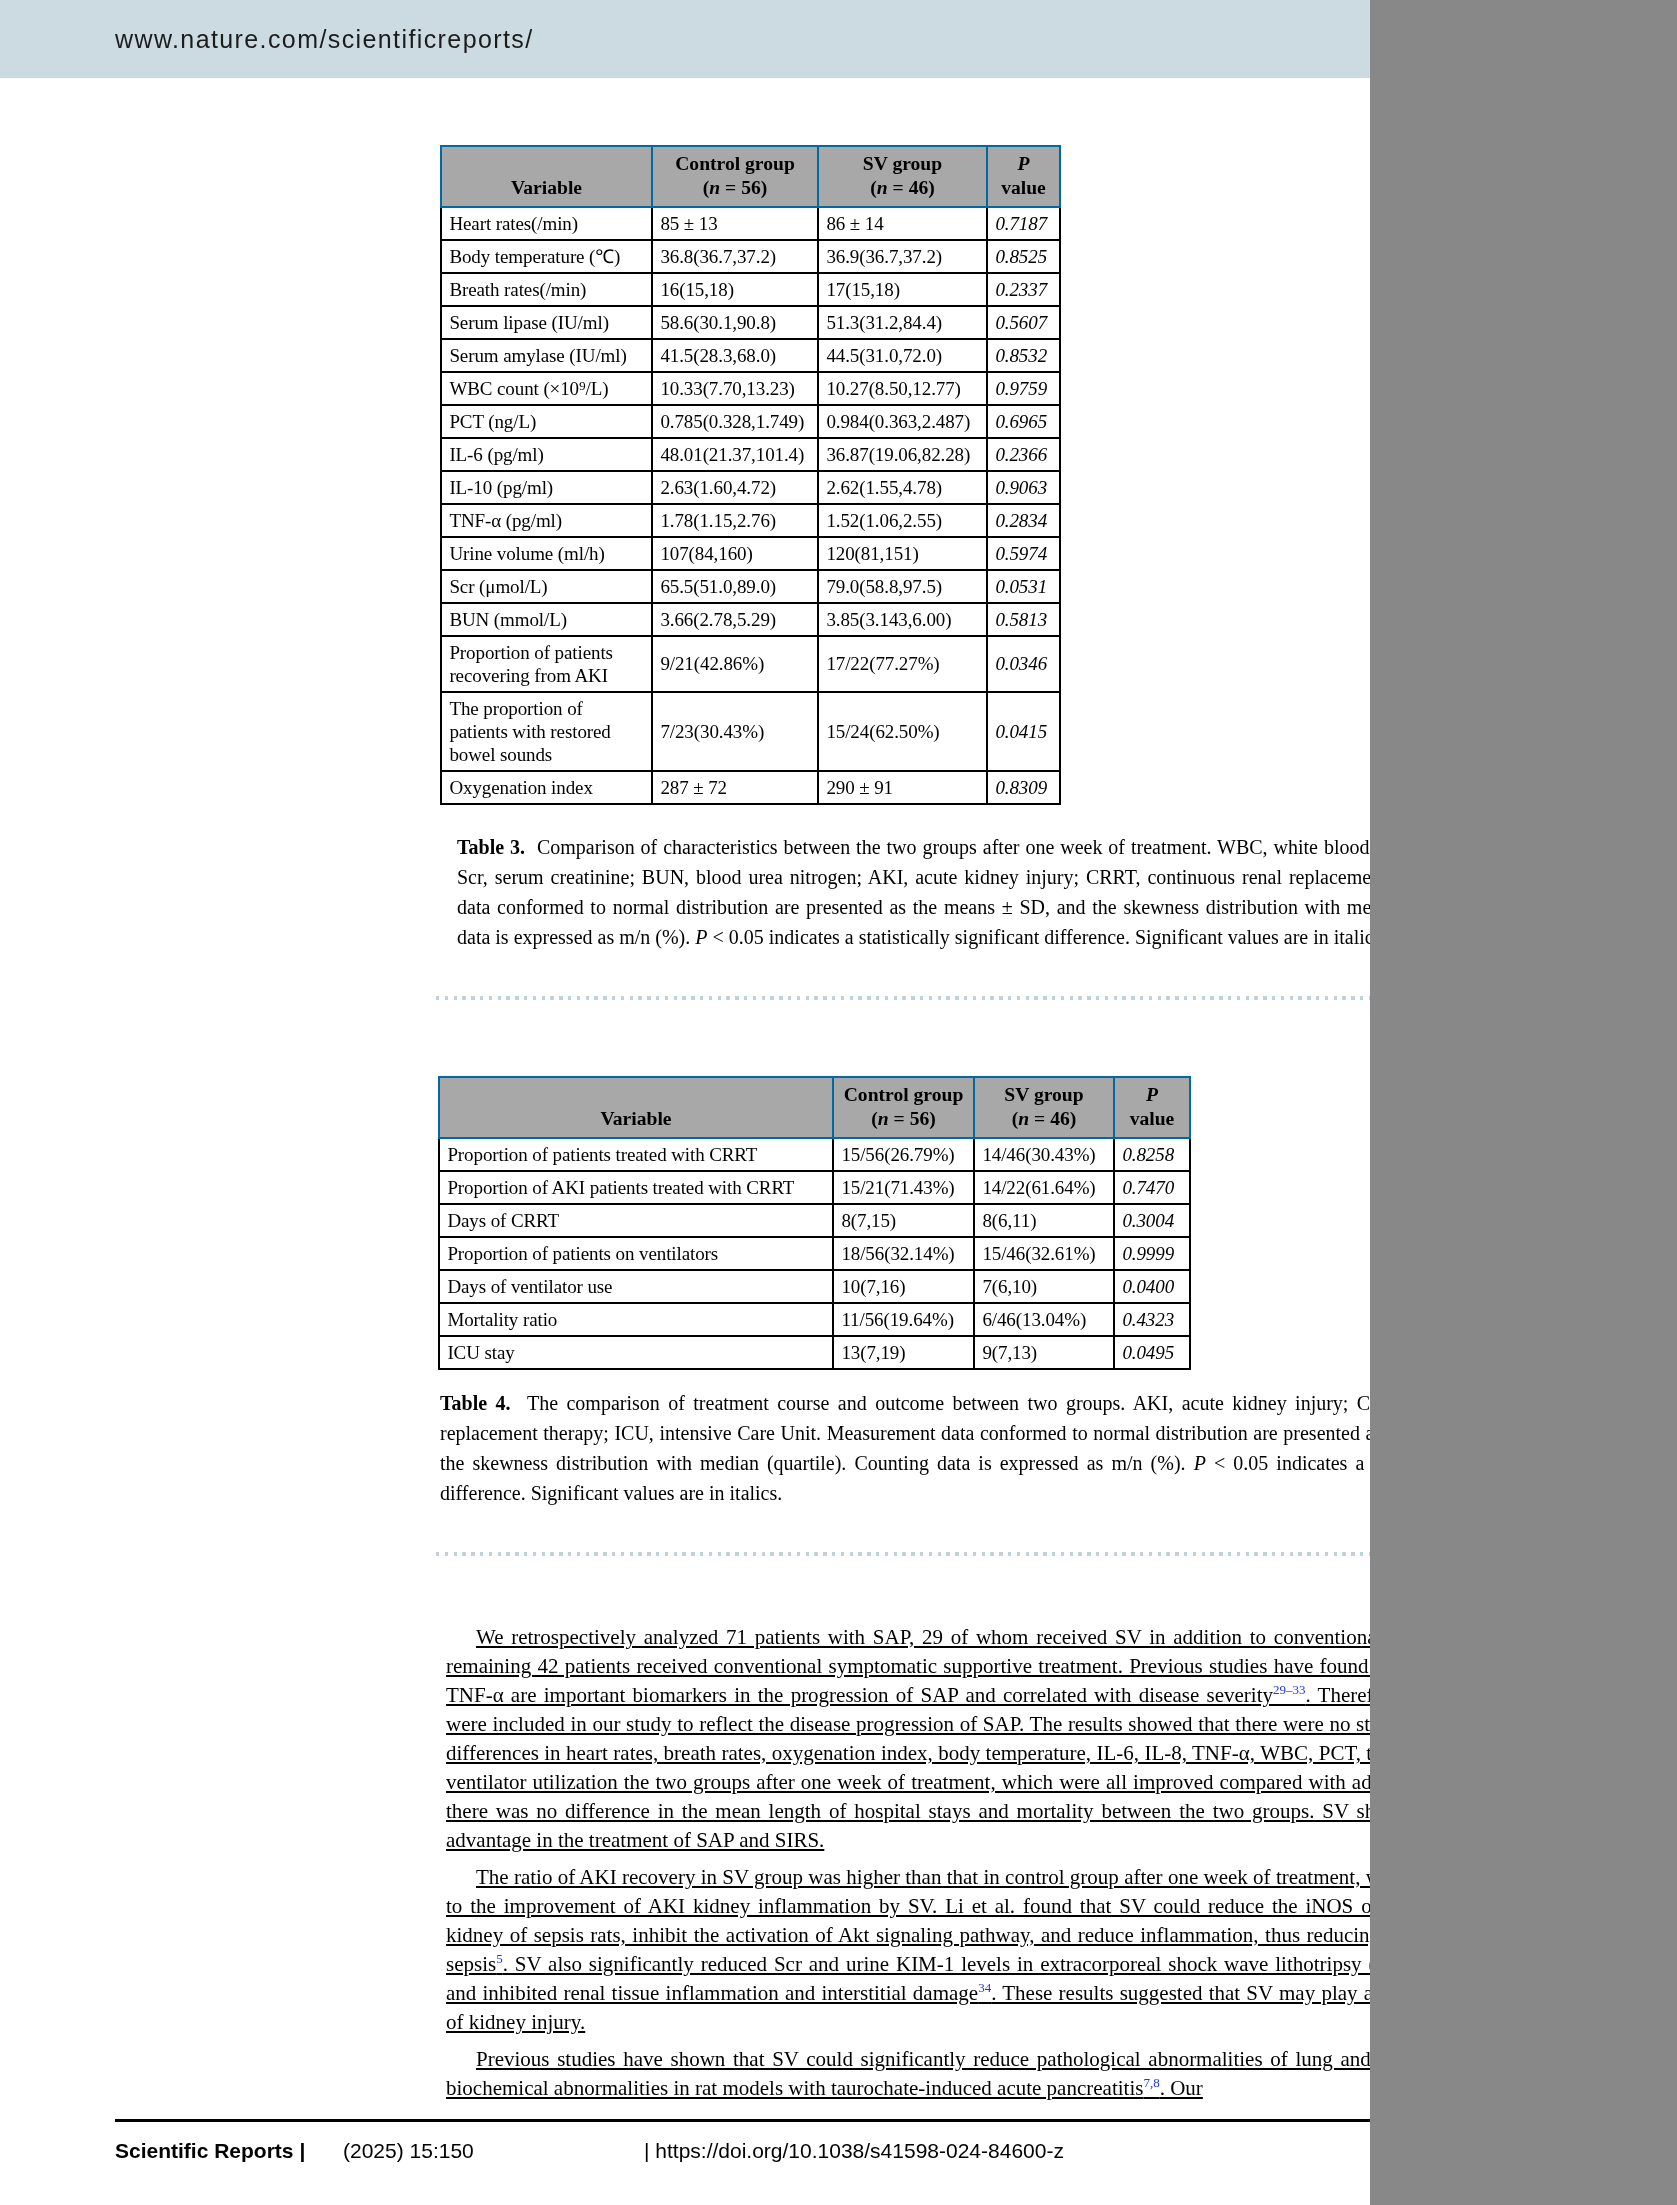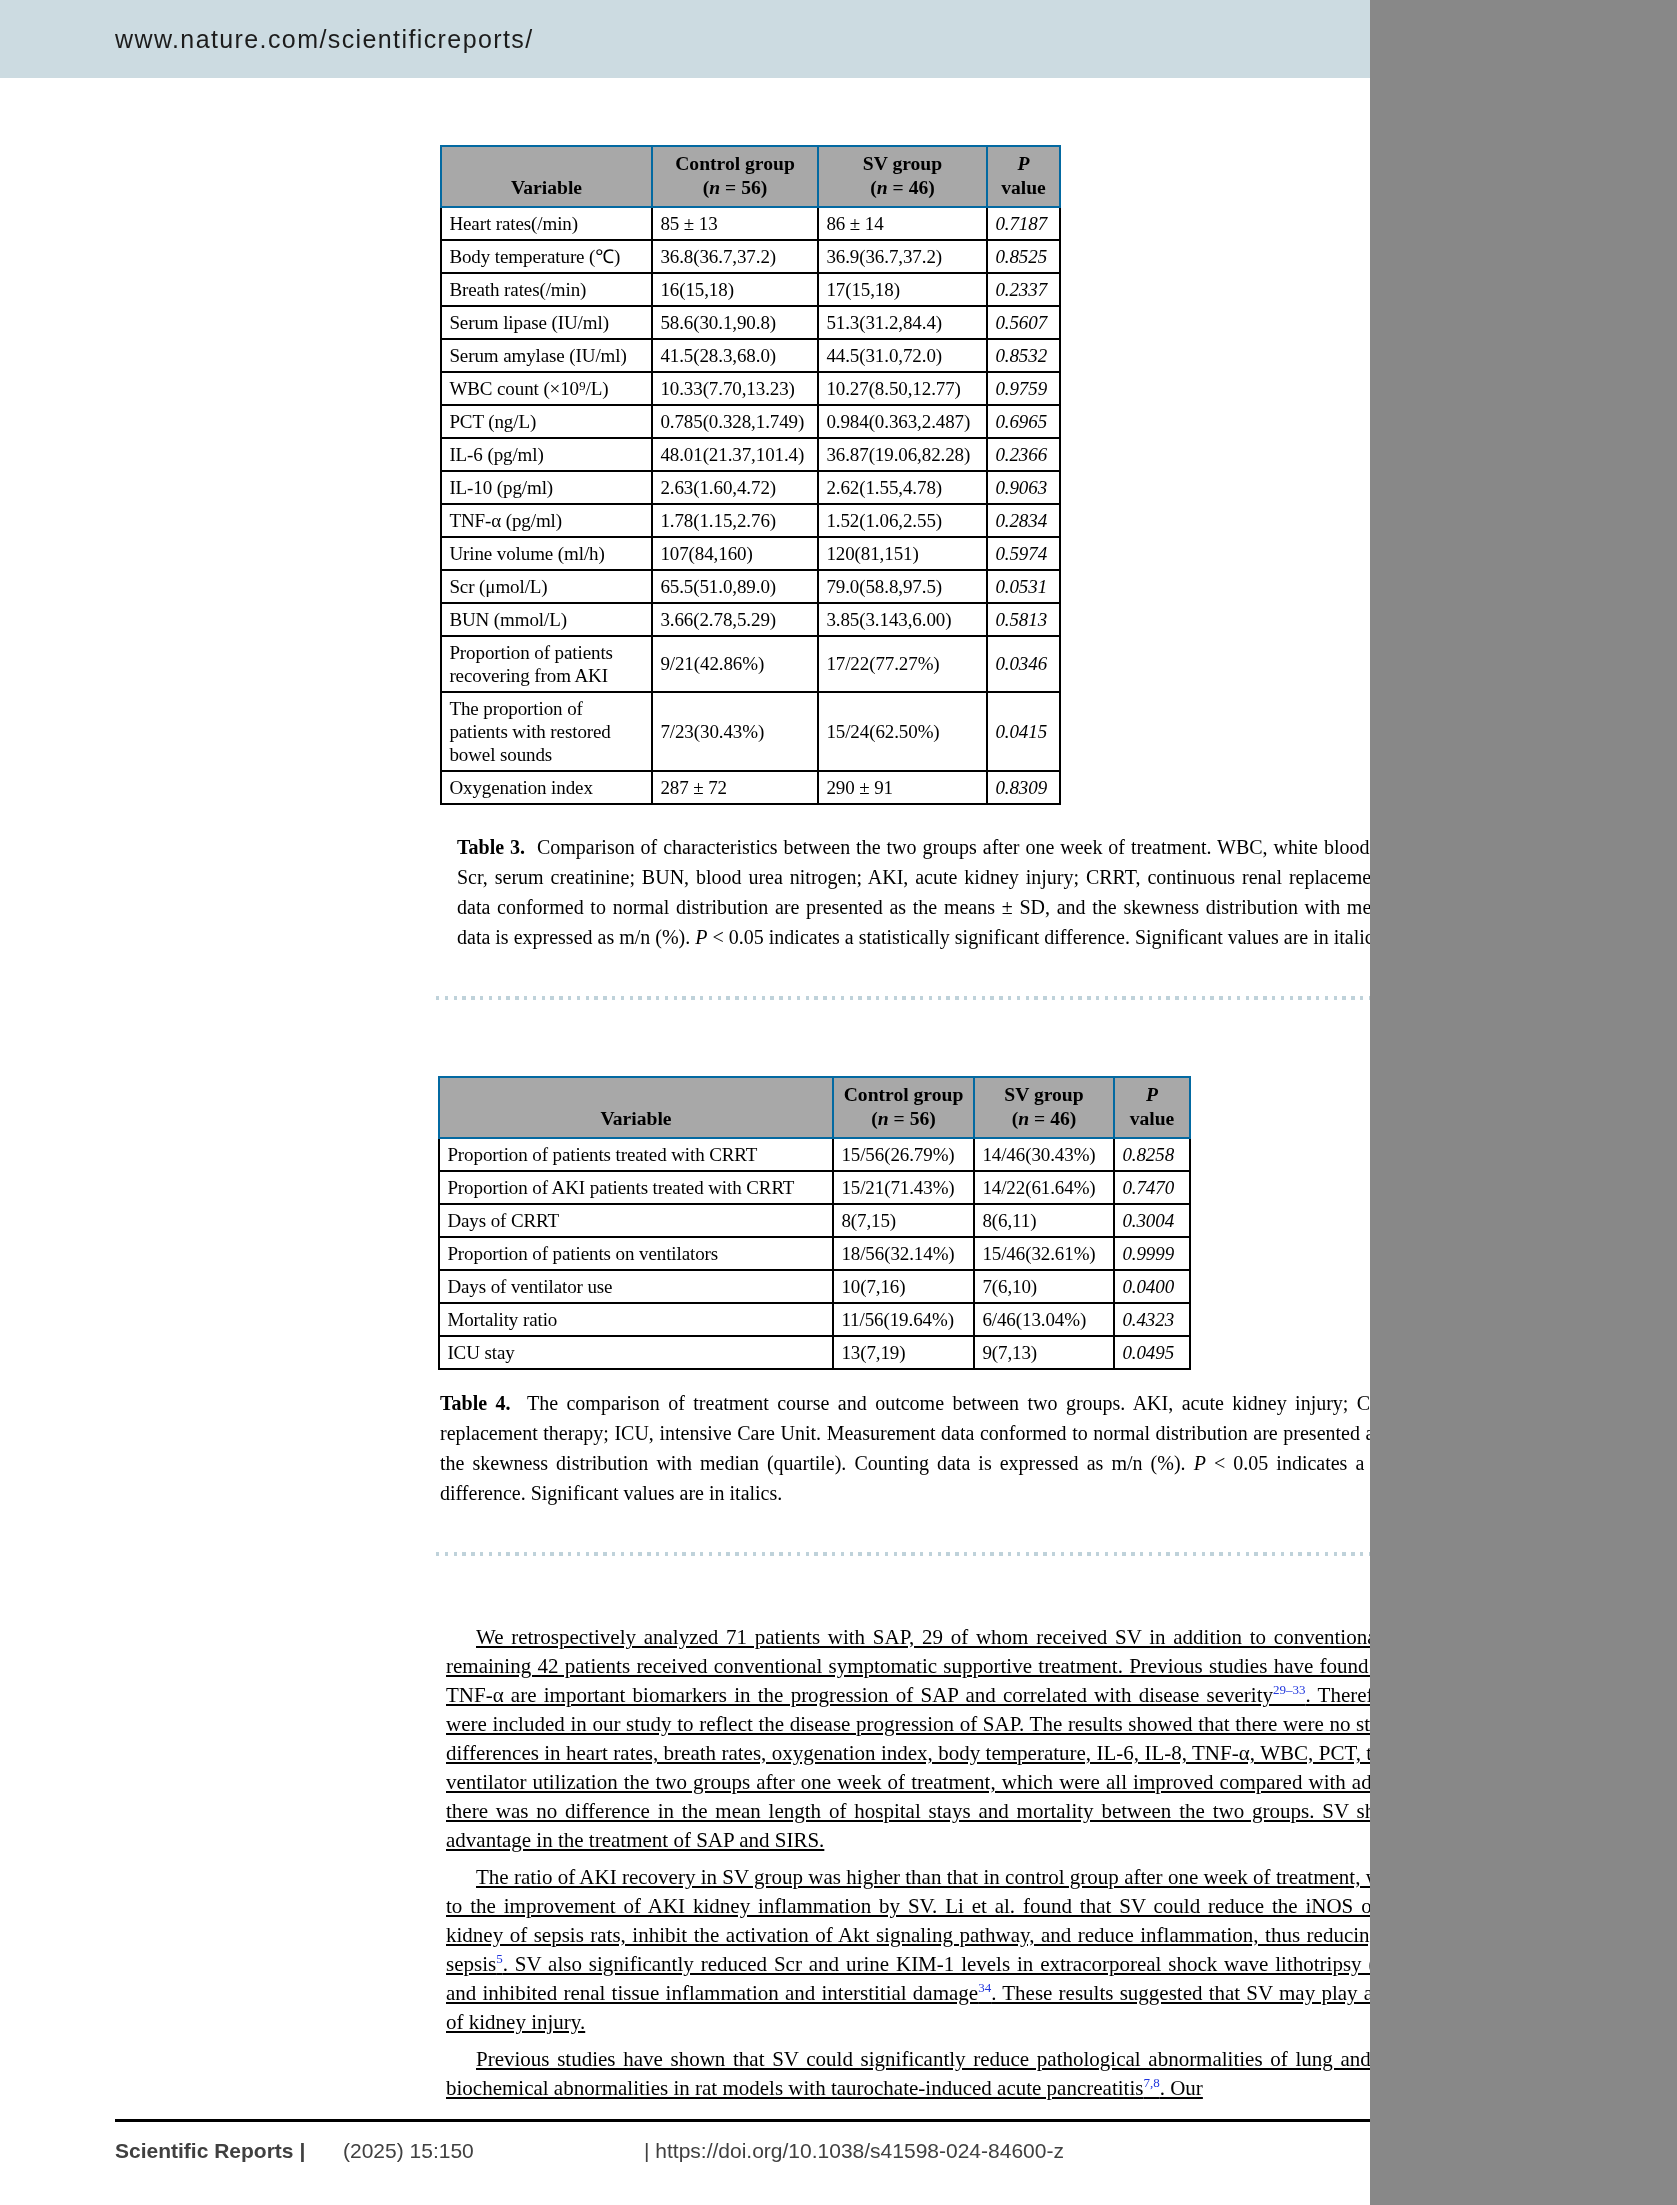--- a/index.html
+++ b/index.html
@@ -34,21 +34,21 @@
   #dots2{top:1552px;}
   
   .bodytext{position:absolute;left:438px;top:1615px;width:1116px;
         font-size:21px;line-height:29px;text-align:justify;}
   .bodytext p{margin:8px;text-indent:30px;text-decoration:underline;}
   sup{font-size:0.62em;line-height:0;vertical-align:super;}
   sup.ref{color:var(--ref_blue,#1f35dd);}
   
   .rule{position:absolute;left:115px;top:2119px;width:1472px;height:3.4px;background:#000;}
   .f{position:absolute;top:2139px;font-family:"Liberation Sans",sans-serif;
-        font-size:21px;color:#404040;white-space:nowrap;}
+        font-size:21px;color:#000000;white-space:nowrap;}
   #f-journal{left:115px;font-weight:bold;}
   #f-cite{left:343px;}
   #f-doi{left:644px;}
   #f-logo{left:1385px;top:2135px;font-size:27px;letter-spacing:-0.7px;text-decoration:underline;}
   #f-logo .lg-b{font-weight:bold;}
   #f-page{left:1568px;top:2131px;font-size:31px;color:var(--page_number_color,#b9cfd8);}
 </style>
 </head>
 <body>
 

